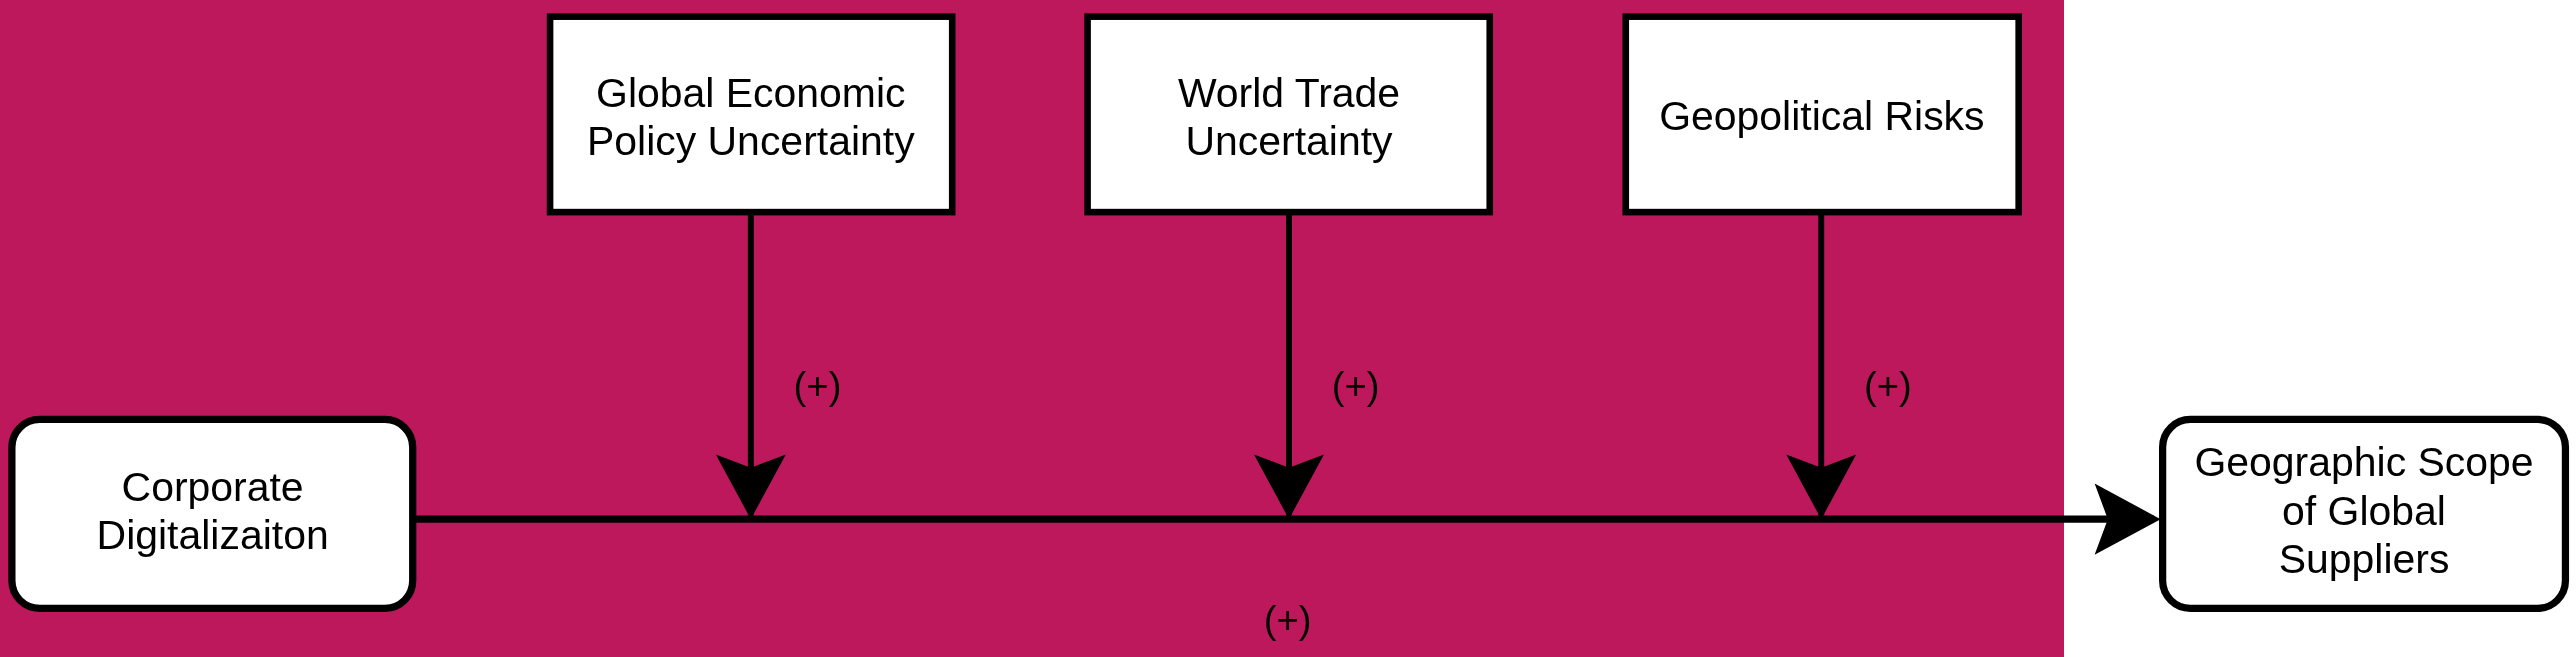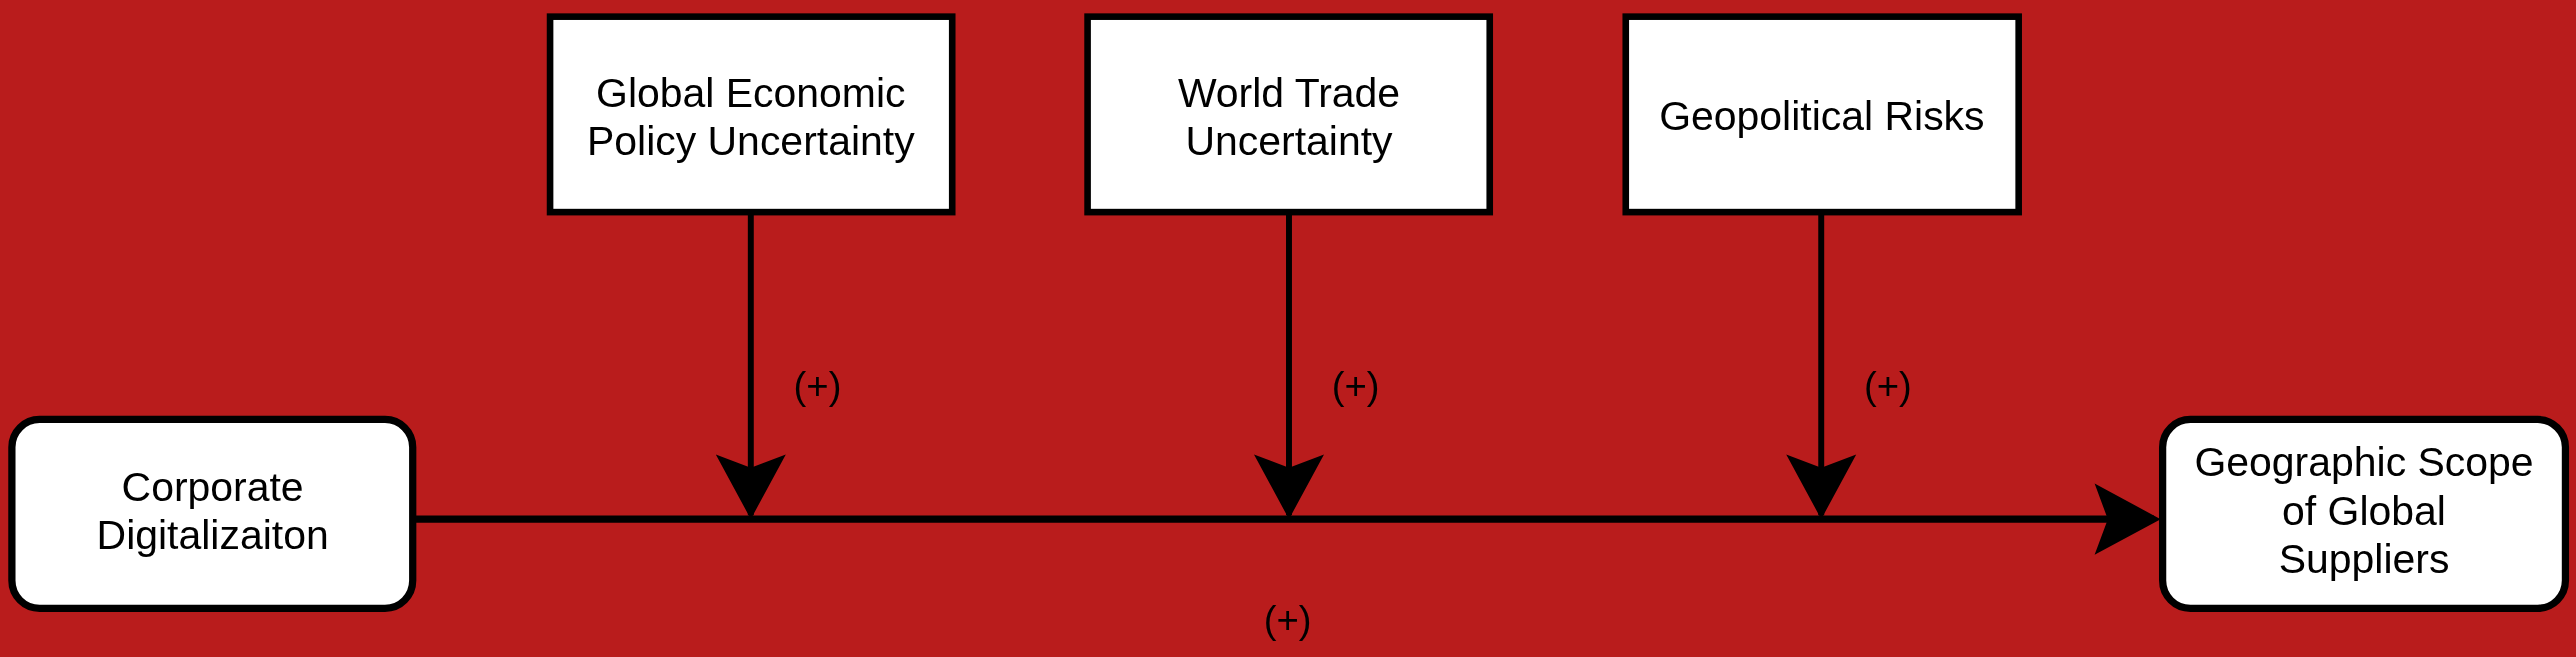--- a/index.html
+++ b/index.html
@@ -9,23 +9,23 @@
     background: #ffffff;
   }
   body {
     width: 2576px;
     height: 658px;
     overflow: hidden;
     font-family: "Liberation Sans", sans-serif;
   }
   #diagram-root {
     position: relative;
-    width: 2576px;
+    width: 2064px;
     height: 658px;
-    background: #b91c1c;
+    background: #be185d;
     text-align: center;
   }
   svg#framework-svg {
     display: block;
     width: 2576px;
     height: 658px;
   }
   .node-rect-sharp {
     fill: #ffffff;
     stroke: #000000;

